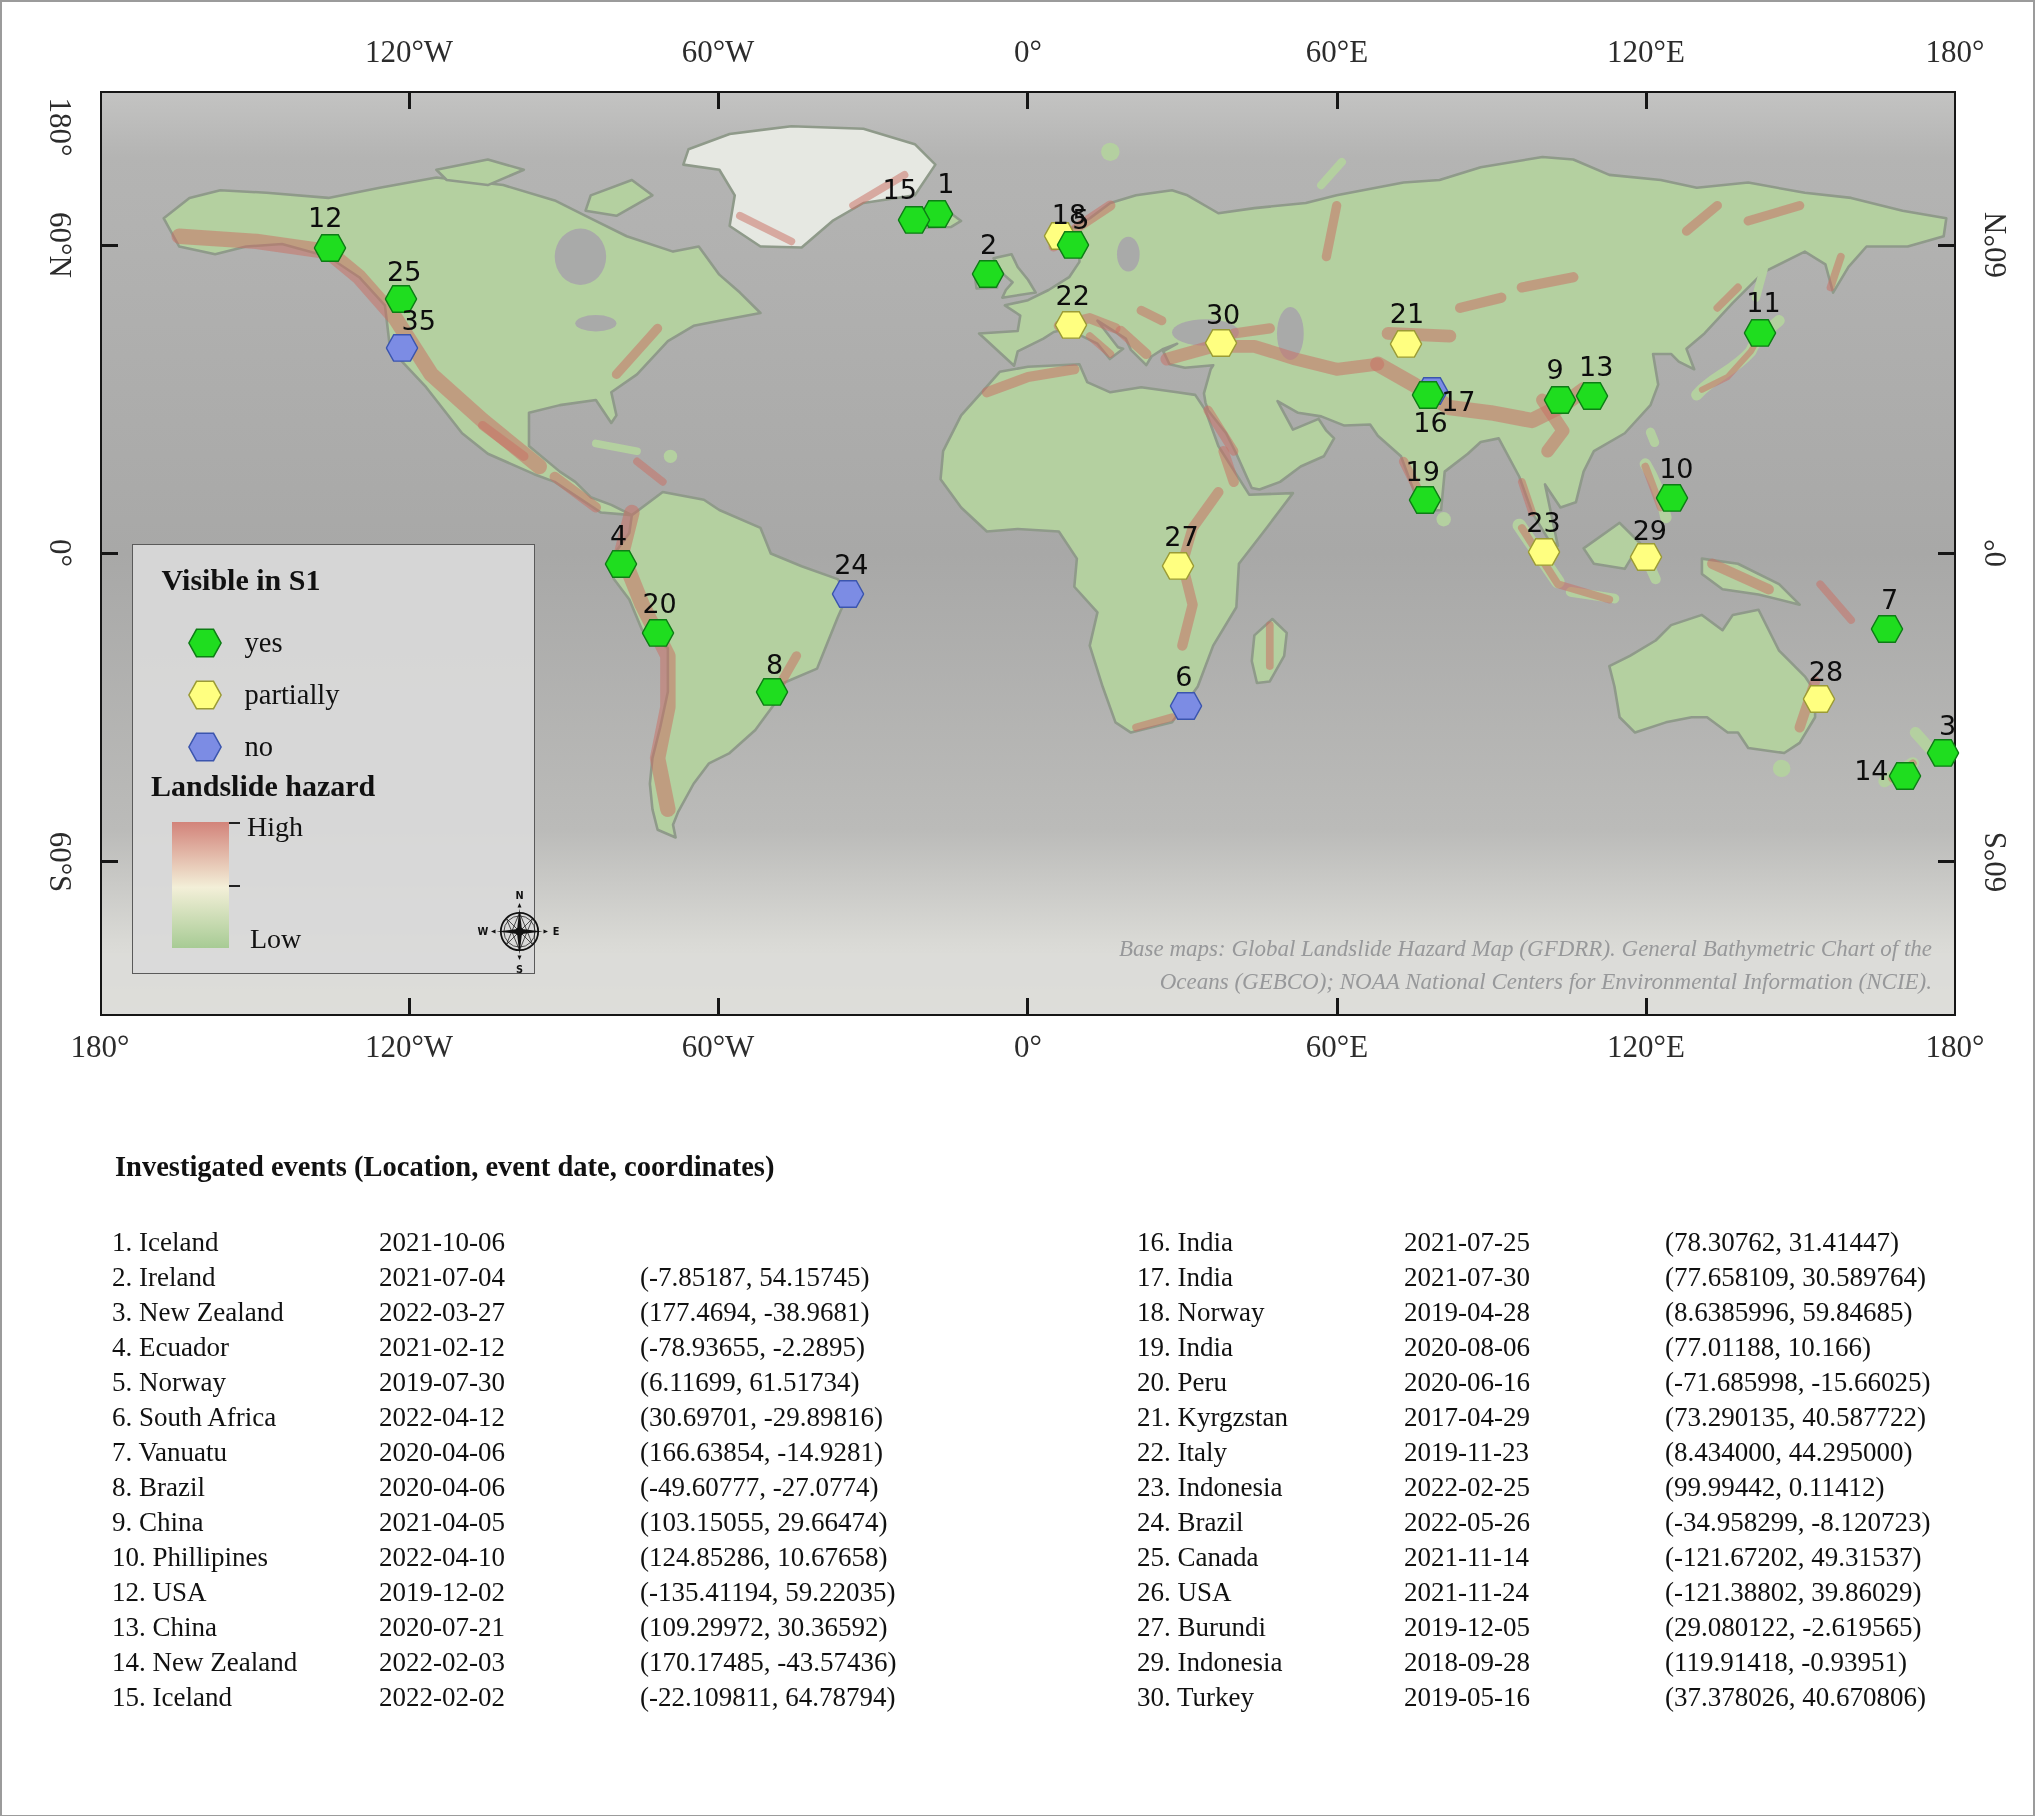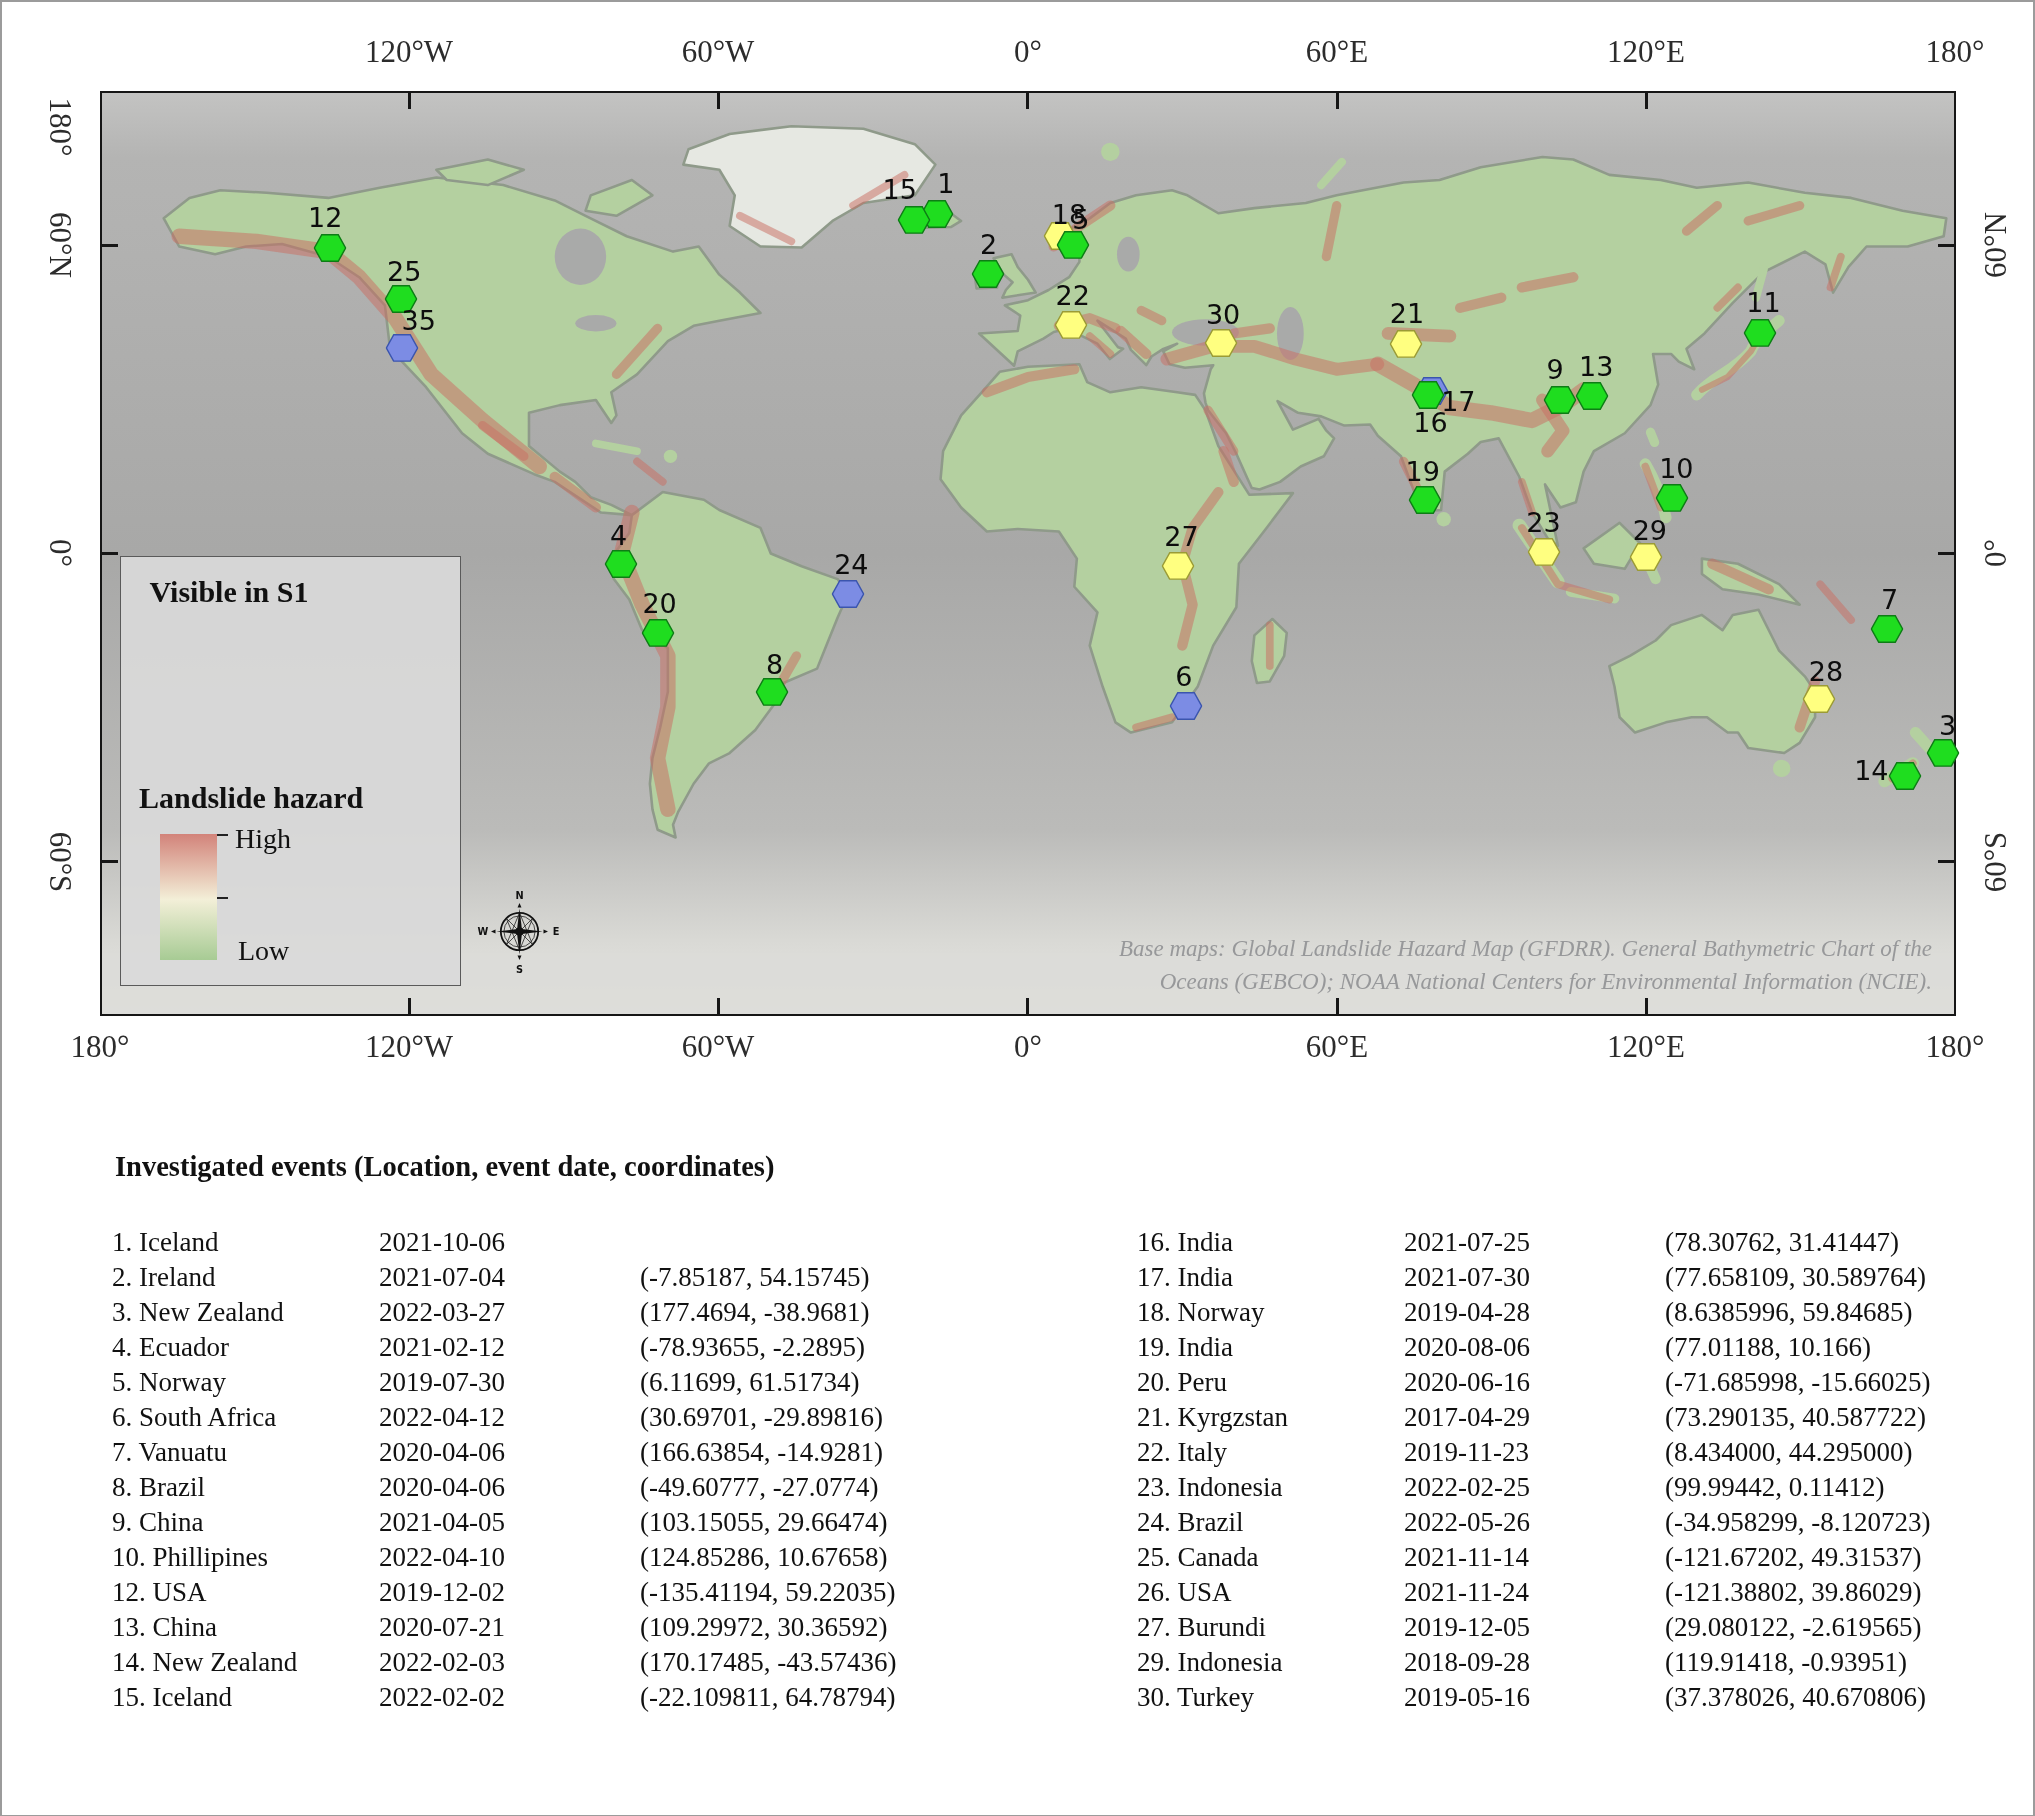--- a/index.html
+++ b/index.html
@@ -20,22 +20,22 @@
     position:absolute;left:50%;top:50%;transform:translate(-50%,-50%);
     font-family:"DejaVu Sans", sans-serif;font-size:27px;font-weight:500;color:#0d0d0d;
     white-space:nowrap;line-height:1;
   }
   .axis-label{position:absolute;transform:translate(-50%,-50%);font-size:31px;color:#2c2c2c;white-space:nowrap;}
   .axis-label.vleft{transform:translate(-50%,-50%) rotate(90deg);}
   .axis-label.vright{transform:translate(-50%,-50%) rotate(-90deg);}
   .tick{position:absolute;background:#161616;}
   
   #legend{
-    position:absolute;left:118px;top:542px;width:341px;height:430px;
-    background:rgba(217,217,217,0.93);border:1.8px solid #5a5a5a;box-sizing:border-box;margin-top:12px;
+    position:absolute;left:130px;top:542px;width:403px;height:430px;
+    background:rgba(217,217,217,0.93);border:1.8px solid #5a5a5a;box-sizing:border-box;
   }
   #legend .lg-title{position:absolute;left:28.5px;top:18px;font-size:30px;font-weight:bold;}
   #legend .lg-items{position:absolute;left:55px;top:72px;}
   .lg-item{display:flex;align-items:center;height:52px;}
   .lg-item .swatch{width:34px;height:30px;margin-right:22.5px;flex:none;}
   .lg-item .lg-label{font-size:28.5px;}
   #legend .lg-hazard-title{position:absolute;left:18px;top:224px;font-size:30px;font-weight:bold;white-space:nowrap;}
   #colorbar{position:absolute;left:39px;top:277px;width:57px;height:126px;}
   .cb-tick{position:absolute;width:10.7px;height:2.4px;background:#222;}
   #legend .cb-high{position:absolute;left:114px;top:266px;font-size:28px;}
@@ -293,20 +293,40 @@
       <div class="tick" style="left: 98px; top: 242px; width: 18px; height: 3px;"></div>
       <div class="tick" style="left: 1936px; top: 242px; width: 18px; height: 3px;"></div>
       <div class="tick" style="left: 98px; top: 550px; width: 18px; height: 3px;"></div>
       <div class="tick" style="left: 1936px; top: 550px; width: 18px; height: 3px;"></div>
       <div class="tick" style="left: 98px; top: 858px; width: 18px; height: 3px;"></div>
       <div class="tick" style="left: 1936px; top: 858px; width: 18px; height: 3px;"></div>
     </div>
 
   <div id="legend">
     <div class="lg-title">Visible in S1</div>
+    <div class="lg-items" id="lg-items">
+        <div class="lg-item">
+          <span class="swatch"><svg width="34" height="30" viewBox="0 0 56 48">
+    <polygon points="14,1.5 42,1.5 54.5,24 42,46.5 14,46.5 1.5,24" fill="#1fdd1f" stroke="#0d7d15" stroke-width="2.5"></polygon>
+            </svg></span>
+          <span class="lg-label">yes</span>
+        </div>
+        <div class="lg-item">
+          <span class="swatch"><svg width="34" height="30" viewBox="0 0 56 48">
+    <polygon points="14,1.5 42,1.5 54.5,24 42,46.5 14,46.5 1.5,24" fill="#ffff80" stroke="#9b9b35" stroke-width="2.5"></polygon>
+            </svg></span>
+          <span class="lg-label">partially</span>
+        </div>
+        <div class="lg-item">
+          <span class="swatch"><svg width="34" height="30" viewBox="0 0 56 48">
+    <polygon points="14,1.5 42,1.5 54.5,24 42,46.5 14,46.5 1.5,24" fill="#7c8ce4" stroke="#3b55ae" stroke-width="2.5"></polygon>
+            </svg></span>
+          <span class="lg-label">no</span>
+        </div>
+      </div>
     <div class="lg-hazard-title">Landslide hazard</div>
     <div id="colorbar" style="background: linear-gradient(rgb(210, 131, 122) 0%, rgb(243, 239, 216) 52%, rgb(167, 203, 148) 100%);"></div>
     <div class="cb-tick" id="cb-tick-top" style="left: 96px; top: 277px;"></div>
     <div class="cb-tick" id="cb-tick-mid" style="left: 96px; top: 340px;"></div>
     <div class="cb-high">High</div>
     <div class="cb-low">Low</div>
   </div>
 
   <svg id="compass" viewBox="0 0 100 100">
     <g stroke="#111" fill="none">

